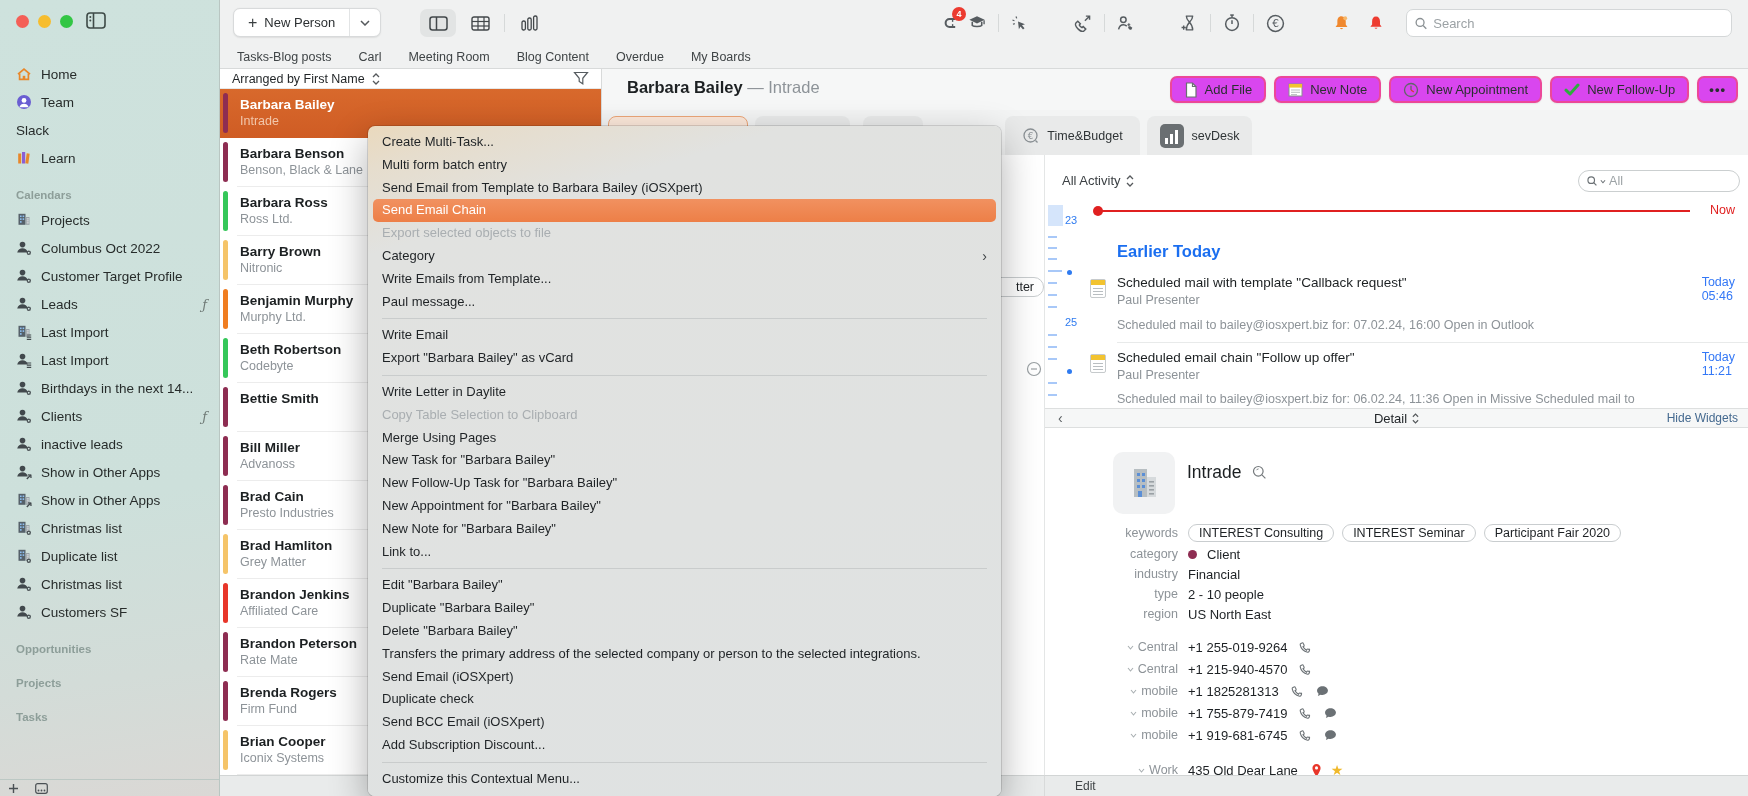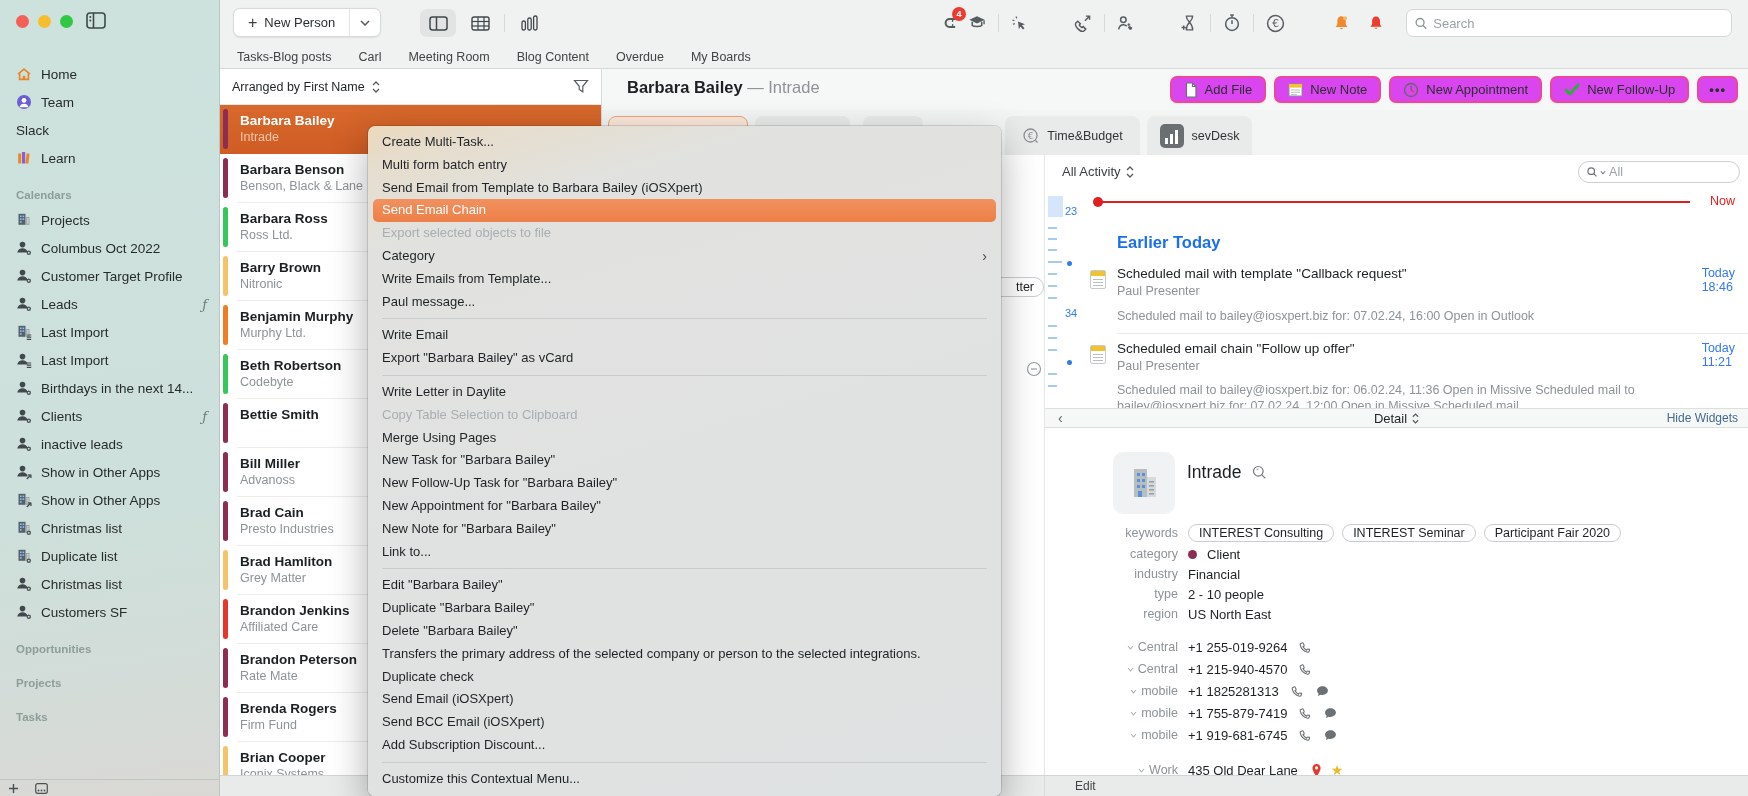--- a/index.html
+++ b/index.html
@@ -32,21 +32,21 @@
 .cluster{position:absolute;right:16px;top:0;height:46px;display:flex;align-items:center}
 .tico{position:relative;flex:none}
 .badge{position:absolute;top:-7px;right:-8px;background:#ec3b30;color:#fff;font-size:9px;font-weight:bold;width:14px;height:14px;border-radius:7px;display:flex;align-items:center;justify-content:center}
 .searchbox{width:326px;height:28px;background:#fff;border:1px solid #d4d7d8;border-radius:7px;display:flex;align-items:center;padding:0 8px;gap:6px}
 .searchbox input{border:none;outline:none;font-size:13px;width:100%;background:transparent;color:#2b2f31}
 .searchbox input::placeholder{color:#9ca2a5}
 
 .tabbar{position:absolute;left:220px;top:46px;width:1528px;height:23px;background:#f0f1f1;border-bottom:1px solid #d8dada;display:flex;gap:27px;padding-left:17px;align-items:center;font-size:12.5px;color:#3f4446}
 
 .listcol{position:absolute;left:220px;top:69px;width:382px;height:706px;background:#fff;border-right:1px solid #d8dada;overflow:hidden}
-.arrbar{height:36px;border-bottom:1px solid #e6e8e8;display:flex;align-items:center;padding:0 12px;gap:7px;font-size:12.5px;color:#1f2325}
+.arrbar{height:20px;border-bottom:1px solid #e6e8e8;display:flex;align-items:center;padding:0 12px;gap:7px;font-size:12.5px;color:#1f2325}
 .arrbar .funnel{margin-left:auto}
 .crow{position:relative;height:49px;padding:7px 10px 0 20px}
 .crow::after{content:"";position:absolute;left:17px;right:0;bottom:0;height:1px;background:#ececec}
 .crow .bar{position:absolute;left:3px;top:4px;bottom:5px;width:5px;border-radius:2.5px}
 .crow .nm{font-size:13.5px;font-weight:bold;color:#1c2022;line-height:17px}
 .crow .co{font-size:12.5px;color:#8d9398;line-height:16px}
 .crow.sel{background:linear-gradient(#d8692c,#cf5c24)}
 .crow.sel::after{display:none}
 .crow.sel .nm{color:#fff}
 .crow.sel .co{color:#f2c7ab}
@@ -63,21 +63,21 @@
 .wtab{position:absolute;top:6px;height:39px;background:#e9eaea;border-radius:8px 8px 0 0;display:flex;align-items:center;justify-content:center;gap:8px;font-size:12.5px;color:#2f3436}
 .wtab.sel{background:#fce8da;border:1.5px solid #eca678}
 
 .hiddencol{position:absolute;left:602px;top:155px;width:443px;height:620px;background:#fff;border-right:1px solid #e4e6e6}
 .fragpill{position:absolute;left:388px;top:122px;width:54px;height:20px;border:1px solid #c9cdcf;border-radius:10px;font-size:12.5px;color:#1d2124;display:flex;align-items:center;justify-content:flex-end;padding-right:9px}
 .minuscirc{position:absolute;left:424px;top:206px}
 .integ{position:absolute;left:44px;top:604px;font-size:11px;color:#9aa0a3;display:flex;align-items:center;gap:4px}
 .integ .i1{width:9px;height:9px;background:#b0b4b6;border-radius:2px}
 .integ .i2{width:9px;height:9px;background:#f0882e;border-radius:2px}
 
-.activity{position:absolute;left:1045px;top:155px;width:703px;height:253px;background:#fff;overflow:hidden}
+.activity{position:absolute;left:1045px;top:164px;width:703px;height:253px;background:#fff;overflow:hidden}
 .actfilter{position:absolute;left:17px;top:9px;display:flex;align-items:center;gap:5px;font-size:13px;color:#3c4144}
 .actsearch{position:absolute;right:8px;top:6px;width:162px;height:22px;border:1px solid #cbcfd0;border-radius:11px;background:#fff;display:flex;align-items:center;padding:0 8px;gap:3px}
 .actsearch input{border:none;outline:none;width:100%;font-size:12.5px;background:transparent}
 .actsearch input::placeholder{color:#9ca2a5}
 .nowline{position:absolute;left:53px;right:58px;top:46px;height:2px;background:#e02020}
 .nowdot{position:absolute;left:48px;top:42px;width:10px;height:10px;border-radius:50%;background:#e02020}
 .nowlbl{position:absolute;right:13px;top:39px;color:#e02020;font-size:12.5px}
 .rbox{position:absolute;left:3px;top:41px;width:15px;height:21px;background:#d5e5fb}
 .rnum{position:absolute;left:20px;color:#2f7bf0;font-size:11px}
 .tick{position:absolute;left:3px;width:9px;height:2px;background:#a8c8f8}
@@ -799,33 +799,33 @@
     <div class="rbox"></div>
     <span class="rnum" style="top:50px">23</span>
     <div class="tick" style="top:72px"></div>
     <div class="tick" style="top:83px"></div>
     <div class="tick" style="top:94px"></div>
     <div class="tick lg" style="top:106px"></div>
     <div class="bdot" style="top:106px"></div>
     <div class="tick" style="top:118px"></div>
     <div class="tick" style="top:130px"></div>
     <div class="tick" style="top:142px"></div>
-    <span class="rnum" style="top:152px">34</span>
+    <span class="rnum" style="top:152px">25</span>
     <div class="tick" style="top:170px"></div>
     <div class="tick" style="top:182px"></div>
     <div class="tick" style="top:194px"></div>
     <div class="bdot" style="top:205px"></div>
     <div class="tick" style="top:218px"></div>
     <div class="tick" style="top:230px"></div>
     <div class="acthead2">Earlier Today</div>
 
     <div class="aicon" style="top:115px"></div>
     <div class="atitle" style="top:111px">Scheduled mail with template "Callback request"</div>
     <div class="aname" style="top:129px">Paul Presenter</div>
-    <div class="adate" style="top:111px"><span>Today</span><br><span>18:46</span></div>
+    <div class="adate" style="top:111px"><span>Today</span><br><span>05:46</span></div>
     <div class="adesc" style="top:154px">Scheduled mail to bailey@iosxpert.biz for: 07.02.24, 16:00 Open in Outlook</div>
     <div class="asep" style="top:178px"></div>
 
     <div class="aicon" style="top:190px"></div>
     <div class="atitle" style="top:186px">Scheduled  email chain "Follow up offer"</div>
     <div class="aname" style="top:204px">Paul Presenter</div>
     <div class="adate" style="top:186px"><span>Today</span><br><span>11:21</span></div>
     <div class="adesc two" style="top:228px">Scheduled mail to bailey@iosxpert.biz for: 06.02.24, 11:36 Open in Missive Scheduled mail to bailey@iosxpert.biz for: 07.02.24, 12:00 Open in Missive Scheduled mail</div>
   </div>
 
@@ -1047,26 +1047,26 @@
       <div class="mi">
         <span>Duplicate "Barbara Bailey"</span>
       </div>
       <div class="mi">
         <span>Delete "Barbara Bailey"</span>
       </div>
       <div class="mi">
         <span>Transfers the primary address of the selected company or person to the selected integrations.</span>
       </div>
       <div class="mi">
+        <span>Send Email (iOSXpert)</span>
+      </div>
+      <div class="mi">
         <span>Duplicate check</span>
       </div>
       <div class="mi">
-        <span>Send Email (iOSXpert)</span>
-      </div>
-      <div class="mi">
         <span>Send BCC Email (iOSXpert)</span>
       </div>
       <div class="mi">
         <span>Add Subscription Discount...</span>
       </div>
       <div class="msep"></div>
       <div class="mi">
         <span>Customize this Contextual Menu...</span>
       </div>
     </div>

